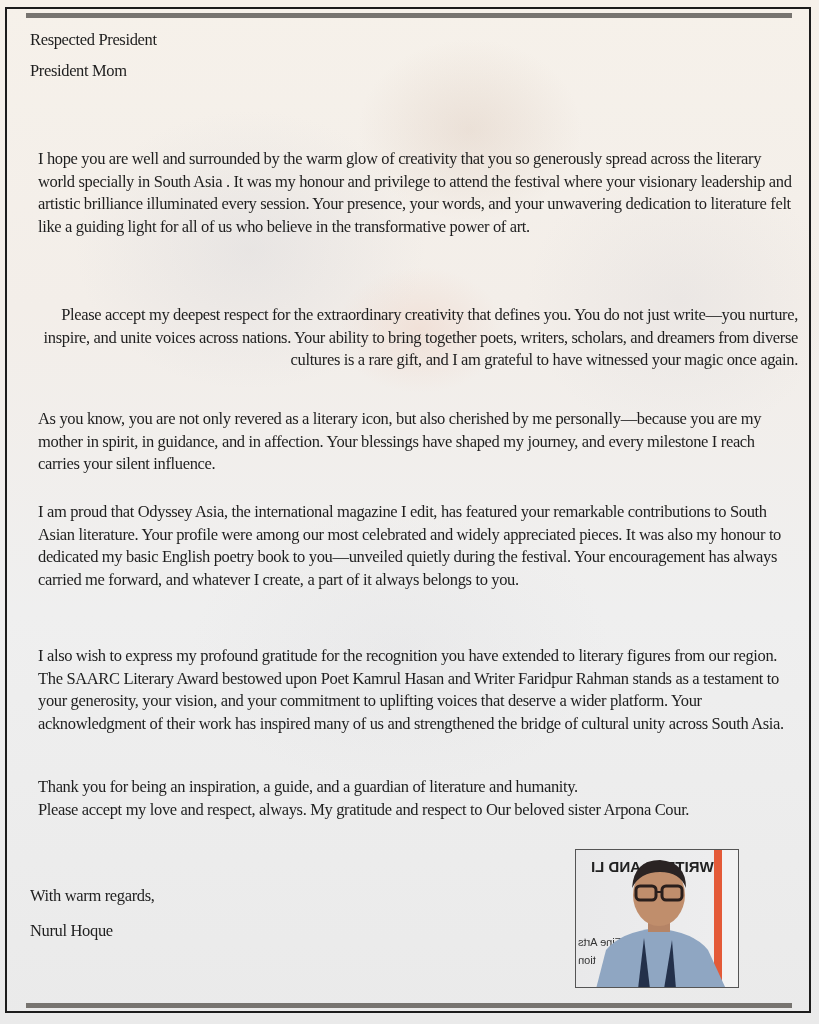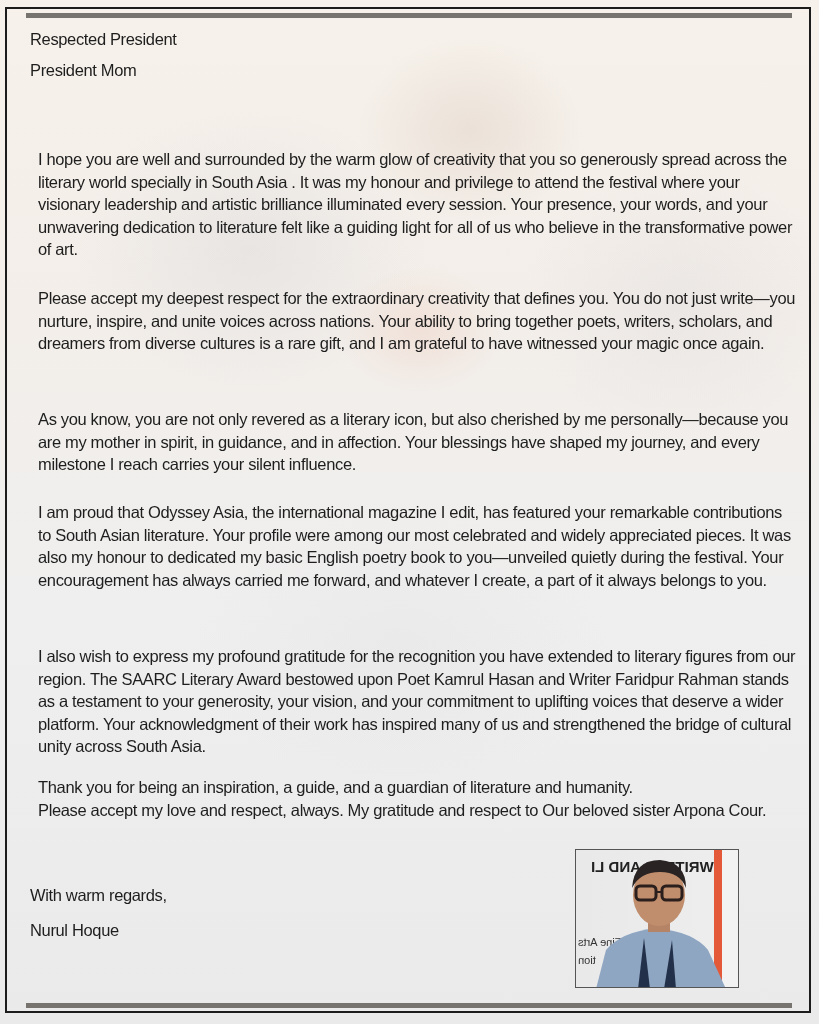--- a/index.html
+++ b/index.html
@@ -17,24 +17,24 @@
       radial-gradient(ellipse 220px 200px at 680px 300px, rgba(190,190,200,0.15), transparent 70%),
       radial-gradient(ellipse 300px 200px at 400px 650px, rgba(205,205,210,0.15), transparent 70%);
   }
   .frame {
     position: absolute; left: 5px; top: 7px; width: 806px; height: 1006px;
     border: 2px solid #1c1c1c; box-sizing: border-box;
   }
   .bar { position: absolute; left: 26px; width: 766px; height: 5px; background: #777470; }
   .bar.top { top: 13px; }
   .bar.bottom { top: 1003px; }
-  .text { position: absolute; left: 30px; width: 760px; color: #1e1e1e; font-size: 16.5px; letter-spacing: -0.35px; }
+  .text { position: absolute; left: 30px; width: 760px; color: #1e1e1e; font-size: 16.5px; letter-spacing: -0.35px; font-family: Liberation Serif, serif; }
   .salut { line-height: 31px; top: 24px; }
   .para { line-height: 22.6px; margin: 8px; }
-  .p1 { top: 140px; } .p2 { top: 279px; } .p3 { top: 400px; }
+  .p1 { top: 140px; } .p2 { top: 296px; text-align: right; } .p3 { top: 400px; }
   .p4 { top: 493px; } .p5 { top: 637px; } .p6 { top: 768px; }
   .para p { margin: 0; }
   .closing { top: 878px; line-height: 35px; }
   .photo {
     position: absolute; left: 575px; top: 849px; width: 164px; height: 139px;
     border: 1px solid #555; box-sizing: border-box; overflow: hidden;
     background: linear-gradient(90deg, #e9e9ea 0%, #ededee 85%, #e45a38 85%, #e45a38 90%, #f2f2f2 90%);
   }
   .photo .banner { position: absolute; right: 24px; top: 8px; font-weight: bold; font-size: 15px; color: #222; transform: scaleX(-1); }
   .photo .sub1 { position: absolute; left: 2px; top: 86px; font-size: 11px; color: #333; transform: scaleX(-1); }

